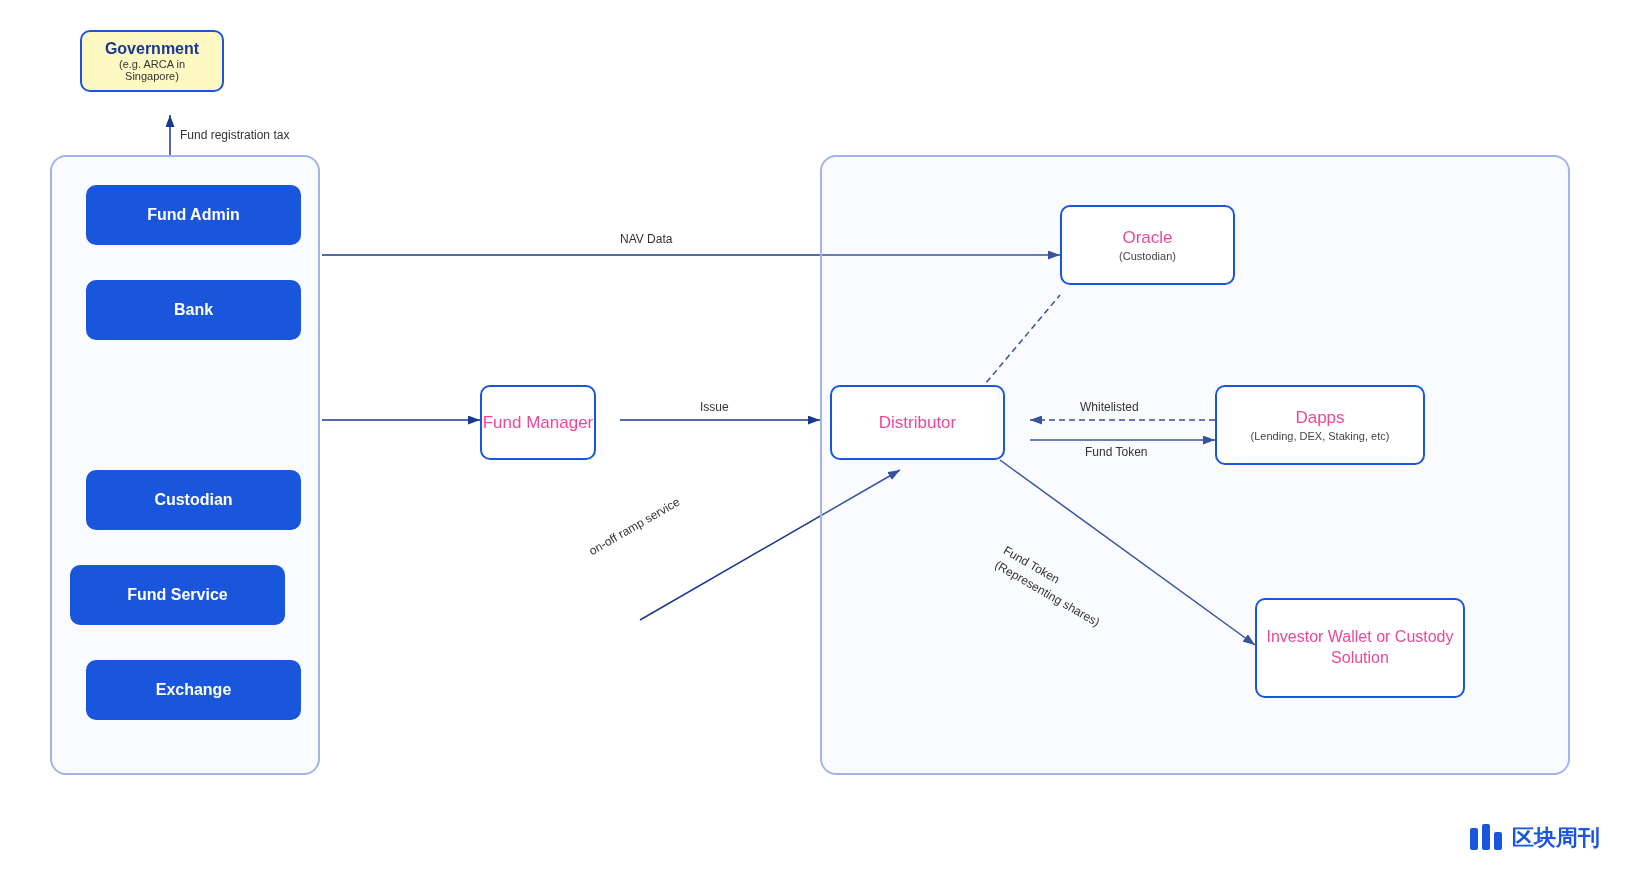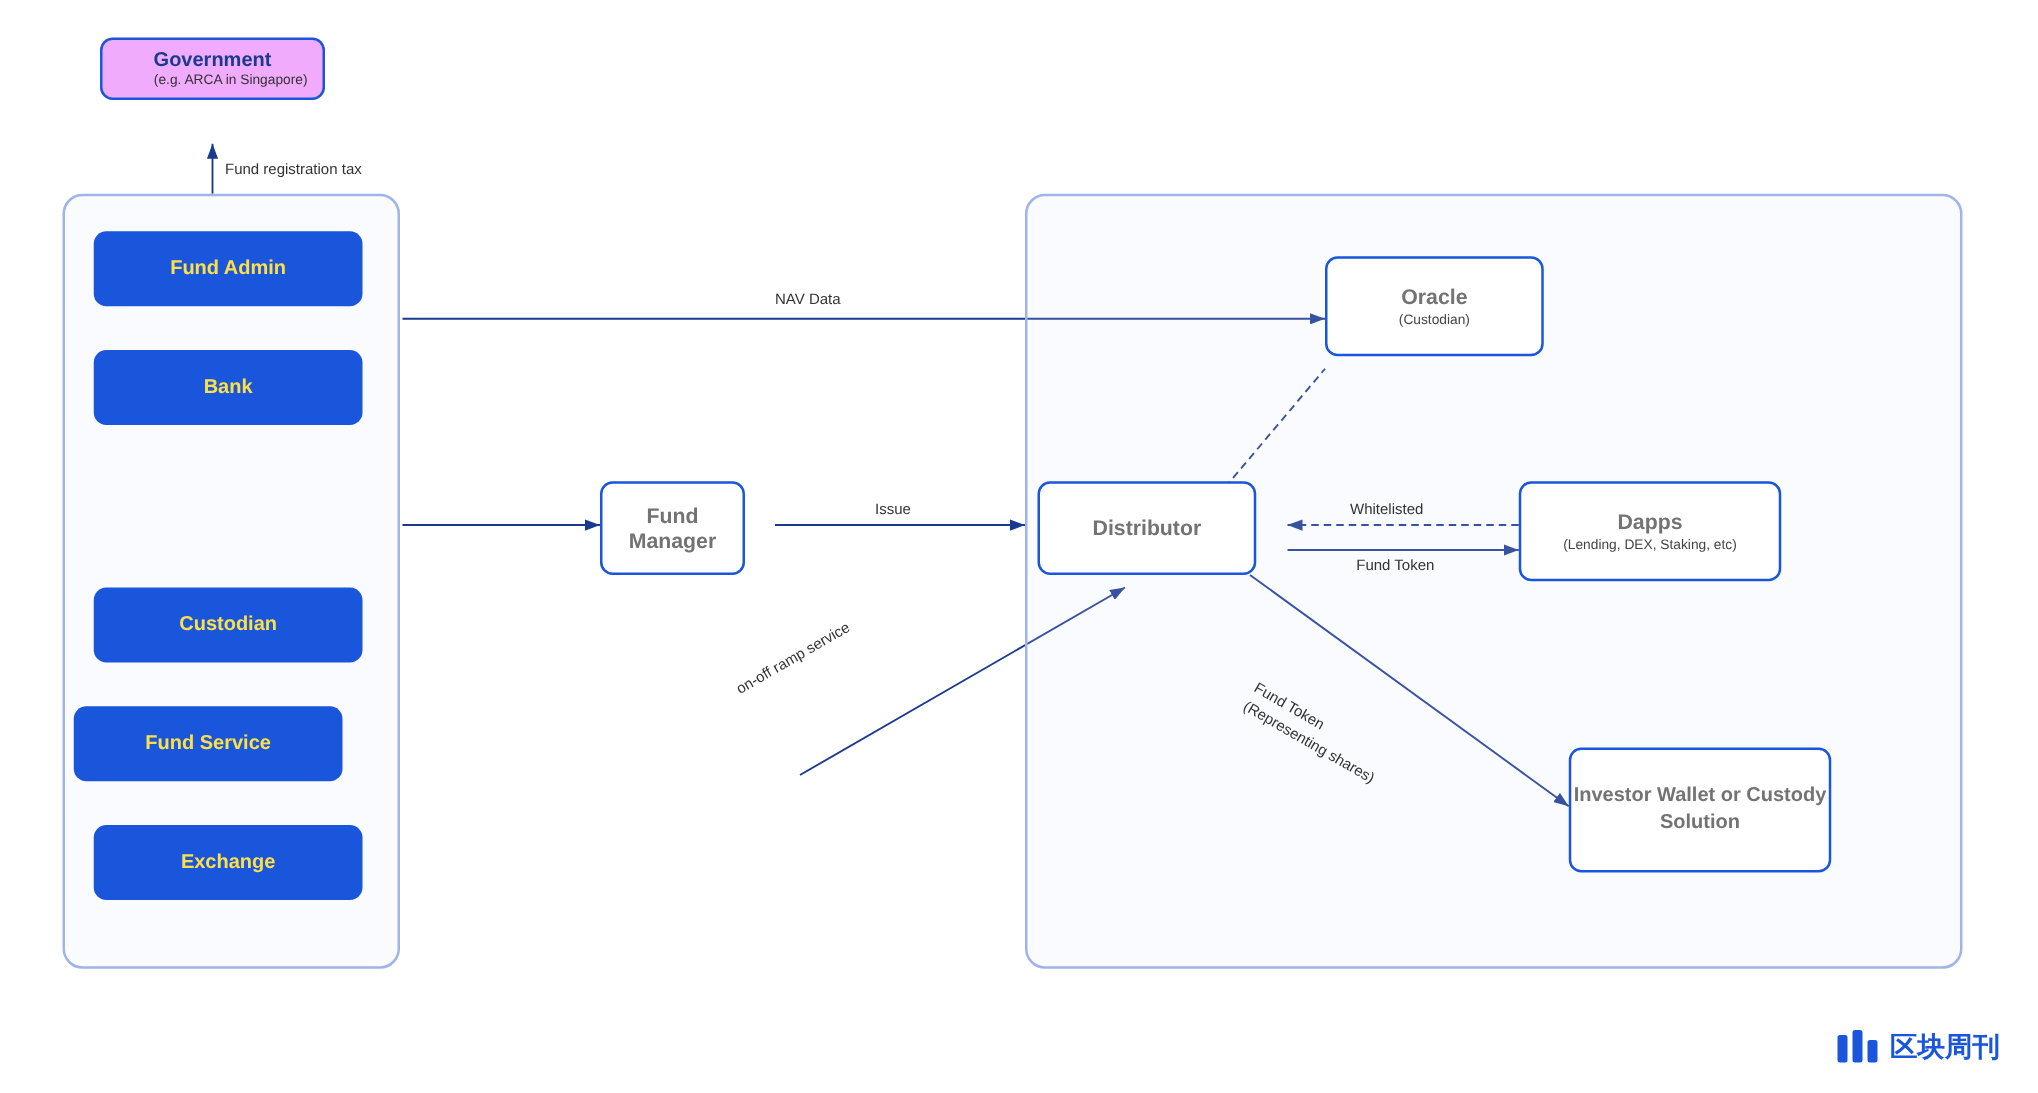--- a/index.html
+++ b/index.html
@@ -15,77 +15,77 @@
       position: relative;
       width: 1630px;
       height: 874px;
       background: #fff;
     }
     
     .gov-box {
       position: absolute;
       top: 30px;
       left: 80px;
-      width: 180px;
+      width: 144px;
       border: 2px solid #1a56db;
       border-radius: 10px;
       padding: 8px 12px;
       text-align: center;
-      background: #f0abfc;
+      background: #fef9c3;
     }
     .gov-box .title {
       font-weight: 700;
       font-size: 16px;
       color: #1a3a8f;
     }
     .gov-box .subtitle {
       font-size: 11px;
       color: #333;
-      text-align: right;
     }
     
     .left-group {
       position: absolute;
       top: 155px;
       left: 50px;
       width: 270px;
       height: 620px;
       border: 2px solid #a0b4e8;
       border-radius: 16px;
       background: rgba(220, 230, 255, 0.15);
     }
     
     .blue-btn {
       position: absolute;
       background: #1a56db;
-      color: #fde047;
+      color: #ffffff;
       border-radius: 10px;
       font-weight: 600;
       font-size: 16px;
       text-align: center;
       display: flex;
       align-items: center;
       justify-content: center;
+      margin-left: 11px;
     }
     
     .outline-box {
       position: absolute;
       border: 2px solid #1a56db;
       border-radius: 10px;
       background: #fff;
       text-align: center;
       display: flex;
       flex-direction: column;
       align-items: center;
       justify-content: center;
     }
     .outline-box .title {
-      font-weight: 700;
+      font-weight: 400;
       font-size: 17px;
-      color: #737373;
+      color: #ec4899;
     }
     .outline-box .subtitle {
       font-size: 11px;
       color: #444;
       margin-top: 2px;
     }
     
     .right-group {
       position: absolute;
       top: 155px;

